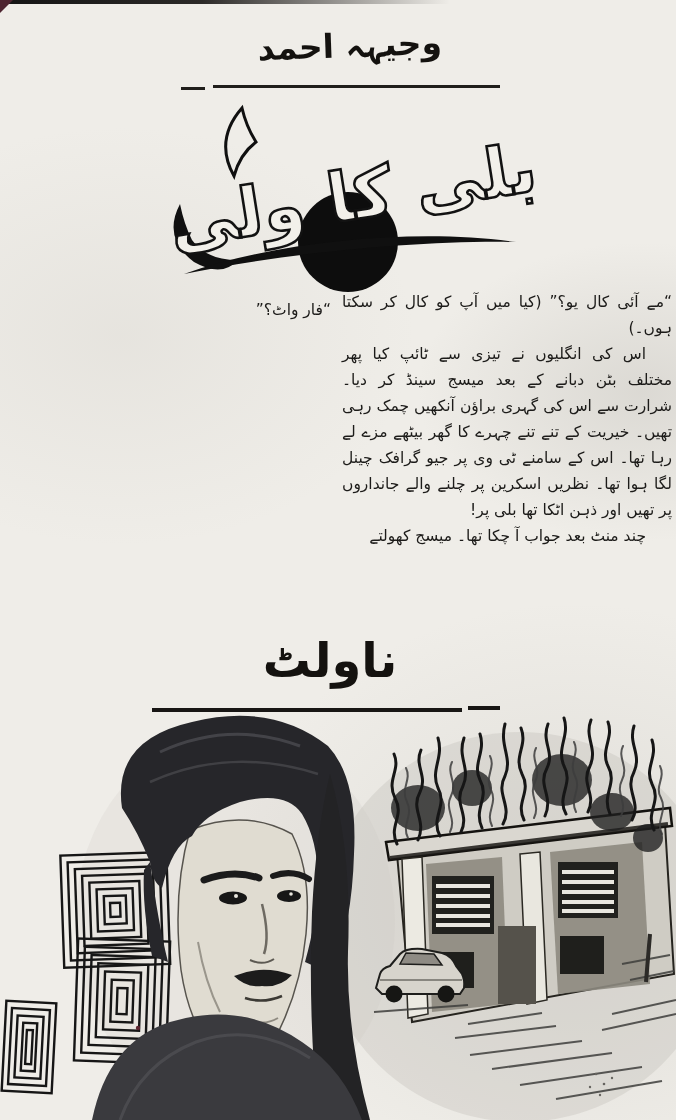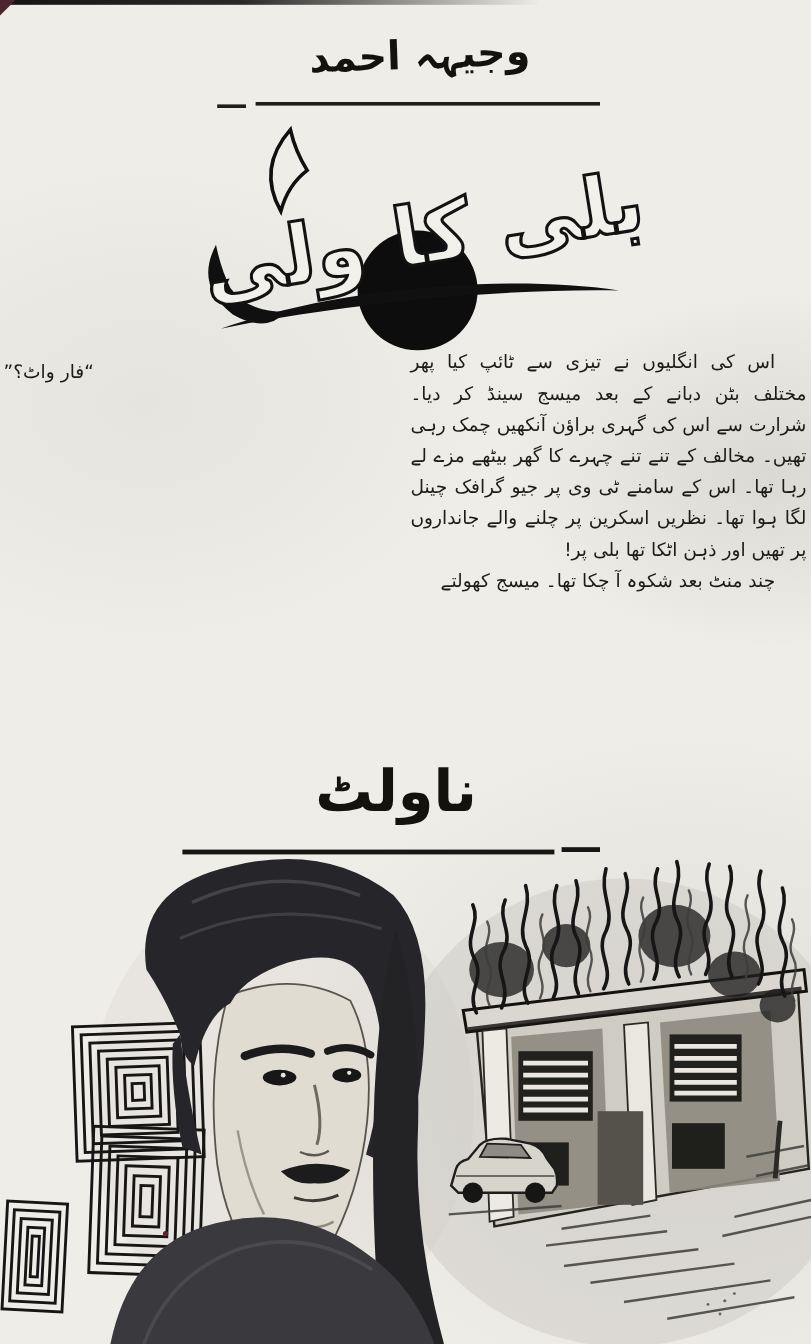--- a/index.html
+++ b/index.html
@@ -28,21 +28,21 @@
     transform:rotate(-2deg);letter-spacing:1px;color:#14120f;
   }
   .author-rule{position:absolute;top:85px;left:213px;width:287px;height:2.5px;background:#201e1b;}
   .author-rule-dash{position:absolute;top:87px;left:181px;width:24px;height:2.5px;background:#201e1b;}
   
   .title-wrap{position:absolute;top:92px;left:150px;width:400px;height:200px;}
   
   .col{position:absolute;font-size:15.5px;line-height:26px;text-align:justify;}
   .col p{margin:0;text-indent:26px;}
   .col p.no-indent{text-indent:0;}
-  .col p.centered{text-align:left;text-indent:0;}
+  .col p.centered{text-align:right;text-indent:0;}
   .col-right{top:289px;right:4px;width:330px;}
   .col-left{top:297px;left:3px;width:328px;}
   
   .section-heading{
     position:absolute;top:632px;left:0;width:660px;height:70px;
     text-align:center;font-size:48px;font-weight:bold;color:#14120f;
   }
   .section-rule{position:absolute;top:708px;left:152px;width:310px;height:3.5px;background:#181614;}
   .section-rule-dash{position:absolute;top:706px;left:468px;width:32px;height:3.5px;background:#181614;}
   
@@ -68,22 +68,23 @@
       <path d="M 30 112 Q 12 146 44 170 Q 72 186 88 168 Q 56 168 42 148 Q 34 132 30 112 Z" fill="#101010"></path>
       <path d="M 92 16 Q 64 48 84 84 Q 90 62 106 50 Q 96 34 92 16 Z" fill="none" stroke="#101010" stroke-width="3"></path>
 
       <path d="M 34 182 C 130 148 270 136 366 150 C 268 148 128 162 34 182 Z" fill="#101010"></path>
 
       <text x="205" y="128" text-anchor="middle" font-size="68" font-weight="bold" fill="#f2f0ea" stroke="#121212" stroke-width="2.6" transform="rotate(-9 200 120)">بلی کا ولی</text>
     </svg>
   </div>
 
   <div class="col col-right">
-    <p>اس کی انگلیوں نے تیزی سے ٹائپ کیا پھر مختلف بٹن دبانے کے بعد میسج سینڈ کر دیا۔ شرارت سے اس کی گہری براؤن آنکھیں چمک رہی تھیں۔ مخالف کے تنے تنے چہرے کا گھر بیٹھے مزے لے رہا تھا۔ اس کے سامنے ٹی وی پر جیو گرافک چینل لگا ہوا تھا۔ نظریں اسکرین پر چلنے والے جانداروں پر تھیں اور ذہن اٹکا تھا بلی پر!</p>
-    <p>چند منٹ بعد شکوہ آ چکا تھا۔ میسج کھولتے</p>
+    <p class="no-indent">“مے آئی کال یو؟” (کیا میں آپ کو کال کر سکتا ہوں۔)</p>
+    <p>اس کی انگلیوں نے تیزی سے ٹائپ کیا پھر مختلف بٹن دبانے کے بعد میسج سینڈ کر دیا۔ شرارت سے اس کی گہری براؤن آنکھیں چمک رہی تھیں۔ خیریت کے تنے تنے چہرے کا گھر بیٹھے مزے لے رہا تھا۔ اس کے سامنے ٹی وی پر جیو گرافک چینل لگا ہوا تھا۔ نظریں اسکرین پر چلنے والے جانداروں پر تھیں اور ذہن اٹکا تھا بلی پر!</p>
+    <p>چند منٹ بعد جواب آ چکا تھا۔ میسج کھولتے</p>
   </div>
 
   <div class="col col-left">
     <p class="centered">“فار واٹ؟”</p>
   </div>
 
   <div class="section-heading">ناولٹ</div>
   <div class="section-rule"></div>
   <div class="section-rule-dash"></div>
 

